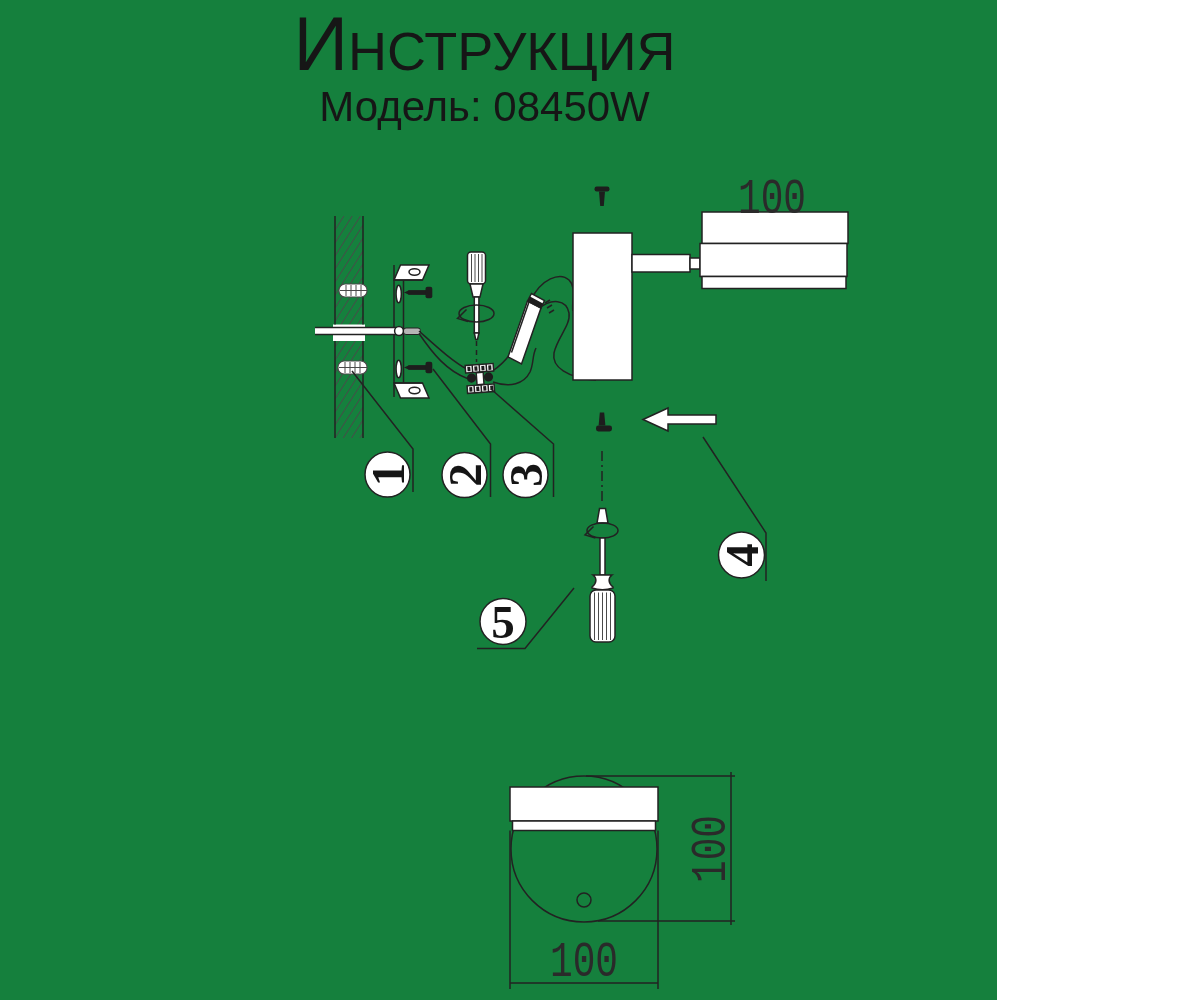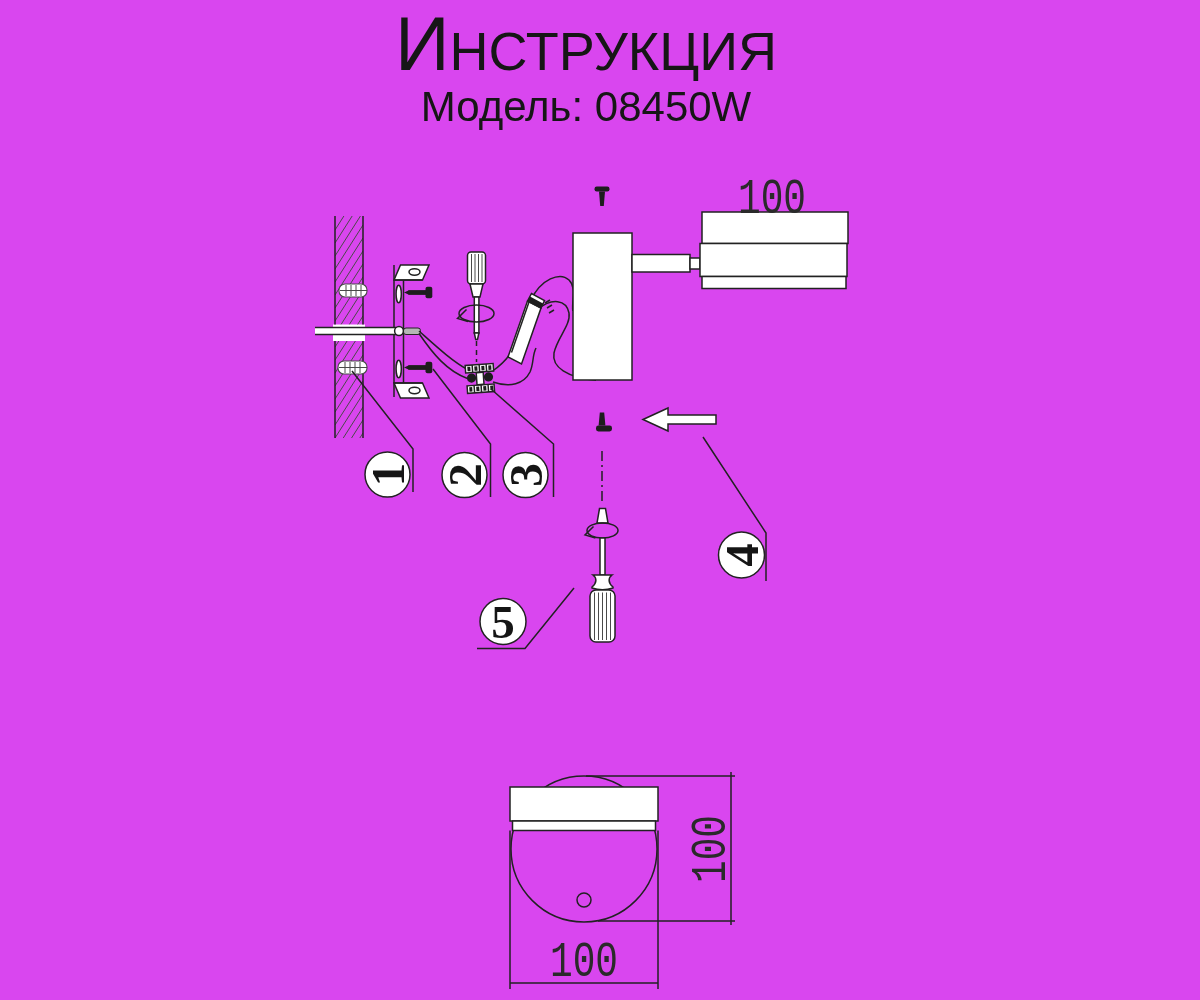--- a/index.html
+++ b/index.html
@@ -1,16 +1,16 @@
 <!DOCTYPE html>
 <html><head>
 <meta charset="utf-8">
 <style>
   html,body{margin:0;padding:0;background:#fff;}
-  #stage{position:relative;width:1200px;height:1000px;background:#d946ef;overflow:hidden;
+  #stage{position:relative;width:997px;height:1000px;background:#15803d;overflow:hidden;
          font-family:"Liberation Sans",sans-serif;color:#1a1a1a;}
   .header{position:absolute;top:12px;left:0;width:100%;text-align:center;transform:translateX(-14px);}
   .title-line{display:block;line-height:64px;font-size:54px;letter-spacing:0;color:#161616;}
   .title-initial{font-size:76px;}
   .model-line{display:block;line-height:44px;font-size:42px;margin-top:2px;color:#161616;}
   svg#art{position:absolute;left:0;top:0;}
   .s{stroke:#222;fill:none;stroke-width:1.5;}
   .wf{fill:#fff;stroke:#222;stroke-width:1.5;}
   .bk{fill:#1d1d1d;stroke:none;}
   .thin{stroke:#4a4a4a;stroke-width:1;fill:none;}

